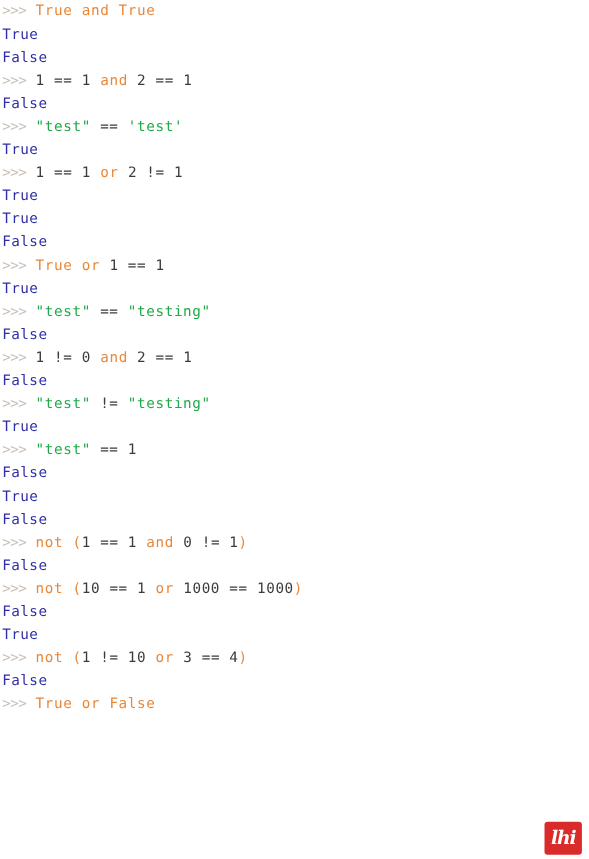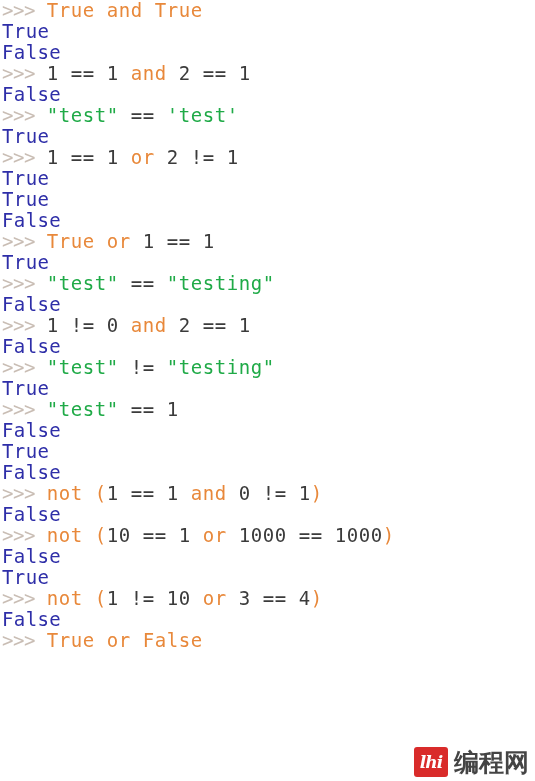--- a/index.html
+++ b/index.html
@@ -19,21 +19,21 @@
     width: 535px;
     height: 781px;
     background: #ffffff;
     padding: 0;
     box-sizing: border-box;
   }
 
   .line {
     height: 21px;
     line-height: 21px;
-    font-size: 19px;
+    font-size: 13px;
     letter-spacing: 0.55px;
     white-space: pre;
     padding-left: 2px;
     font-family: "DejaVu Serif", "Liberation Serif", serif;
     font-weight: normal;
   }
 
   
   .line .tok {
     font-family: "DejaVu Sans Mono", "Liberation Mono", monospace;
@@ -128,15 +128,14 @@
       <div class="line"><span class="out">True</span></div>
       <div class="line"><span class="prompt">&gt;&gt;&gt;</span><span class="plain tok"> </span><span class="kw tok">not</span><span class="plain tok"> </span><span class="punct tok">(</span><span class="num tok">1</span><span class="plain tok"> </span><span class="op tok">!=</span><span class="plain tok"> </span><span class="num tok">10</span><span class="plain tok"> </span><span class="kw tok">or</span><span class="plain tok"> </span><span class="num tok">3</span><span class="plain tok"> </span><span class="op tok">==</span><span class="plain tok"> </span><span class="num tok">4</span><span class="punct tok">)</span></div>
       <div class="line"><span class="out">False</span></div>
       <div class="line"><span class="prompt">&gt;&gt;&gt;</span><span class="plain tok"> </span><span class="kw tok">True</span><span class="plain tok"> </span><span class="kw tok">or</span><span class="plain tok"> </span><span class="kw tok">False</span></div>
     </div>
 
   <div id="watermark">
     <div id="wm-badge">
       <span>lhi</span>
     </div>
-    <div id="wm-text">编程网</div>
   </div>
 </div>
 
 </body></html>

